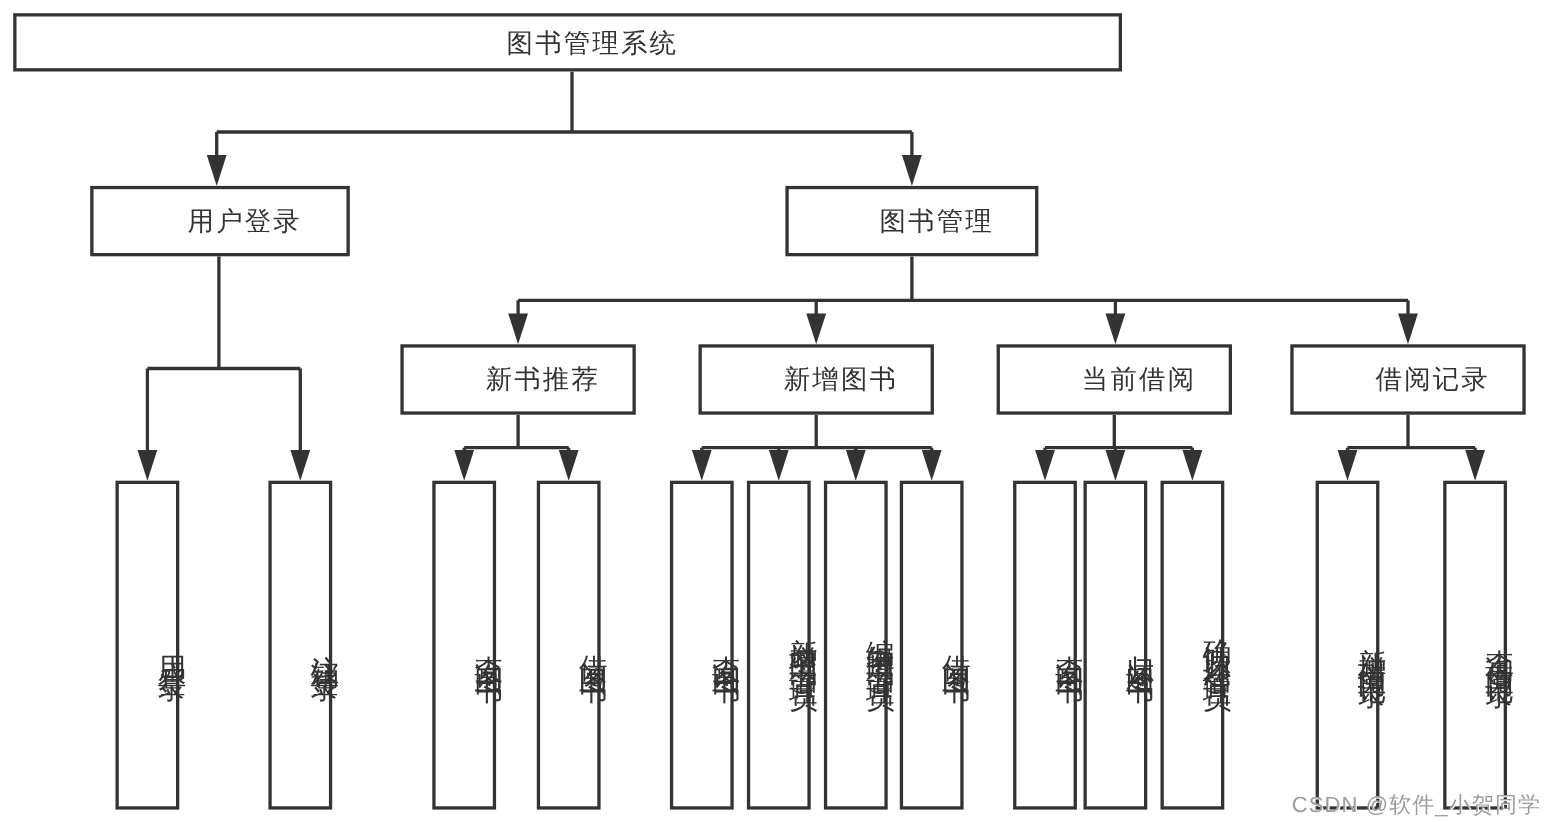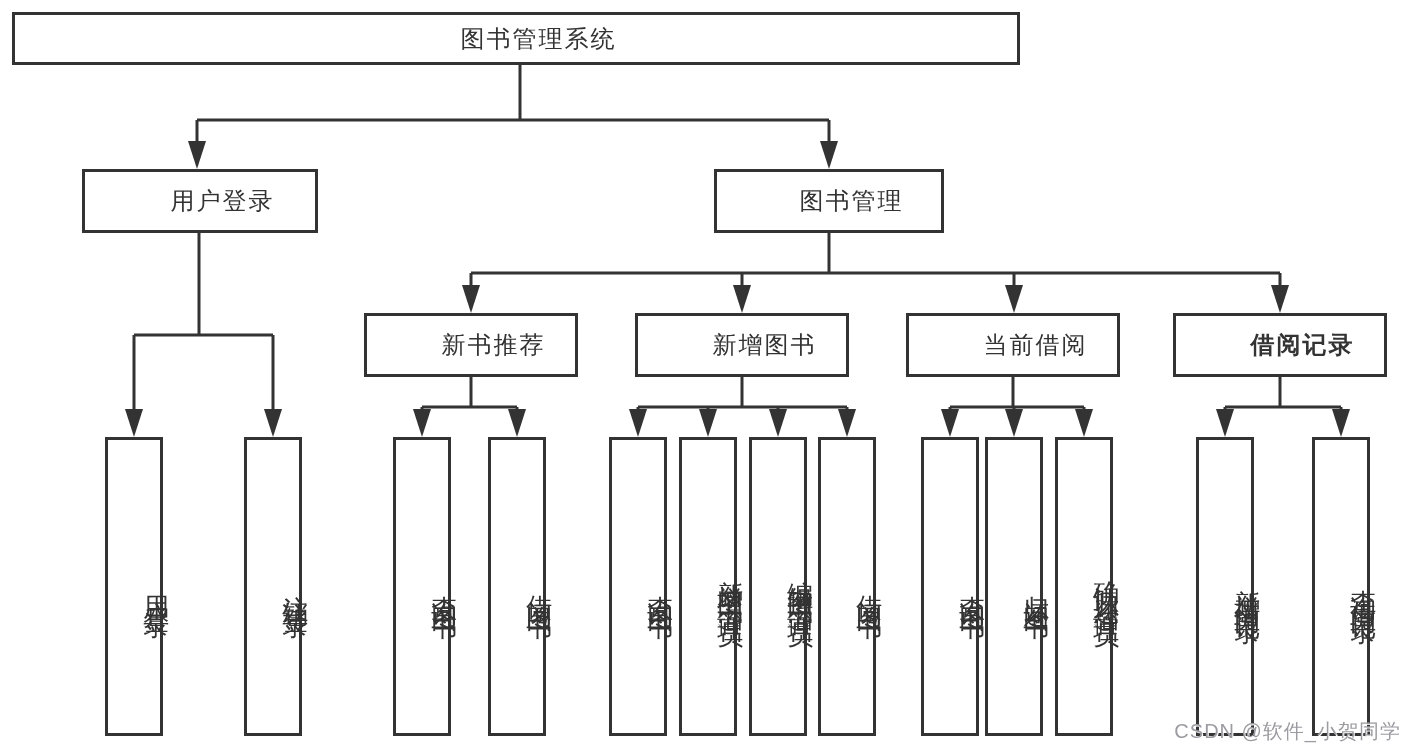--- a/index.html
+++ b/index.html
@@ -127,21 +127,21 @@
   </svg>
 
   <div class="box hlabel" style="left:12px; top:12px; width:1008px; height:53px;">图书管理系统</div>
 
   <div class="box hlabel" style="left:82px; top:169px; width:236px; height:64px;">用户登录</div>
   <div class="box hlabel" style="left:364px; top:313px; width:214px; height:64px;">新书推荐</div>
 
   <div class="box hlabel" style="left:714px; top:169px; width:230px; height:64px;">图书管理</div>
   <div class="box hlabel" style="left:635px; top:313px; width:214px; height:64px;">新增图书</div>
   <div class="box hlabel" style="left:906px; top:313px; width:214px; height:64px;">当前借阅</div>
-  <div class="box hlabel" style="left:1173px; top:313px; width:214px; height:64px;font-weight:bold;">借阅记录</div>
+  <div class="box hlabel" style="left:1173px; top:313px; width:214px; height:64px;">借阅记录</div>
 
   <div class="box leaf" style="left:105px;">
     <span class="vtext">用户登录</span>
   </div>
   <div class="box leaf" style="left:244px;">
     <span class="vtext">注销登录</span>
   </div>
 
   <div class="box leaf" style="left:393px;">
     <span class="vtext">查询图书</span>

